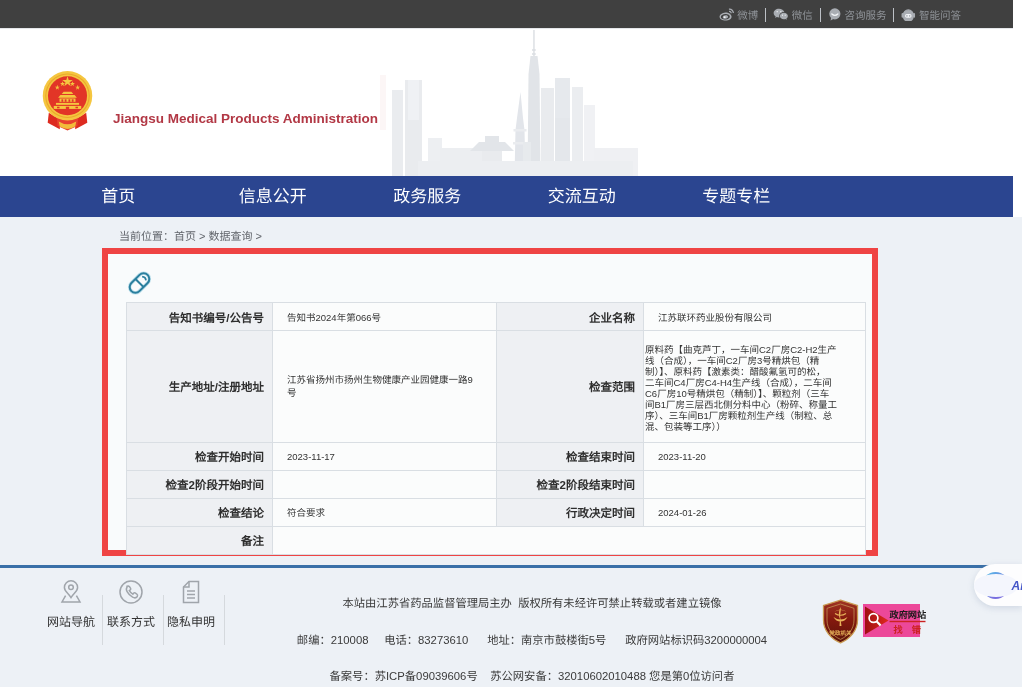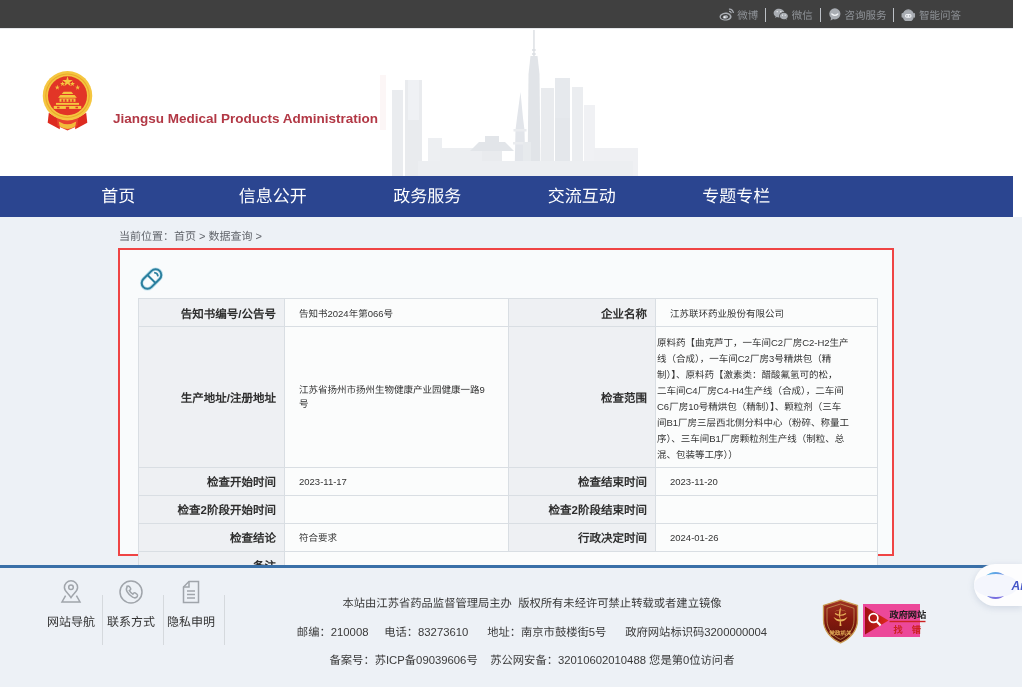--- a/index.html
+++ b/index.html
@@ -13,36 +13,36 @@
 #header { position:absolute; left:0; top:30px; width:1013px; height:146px; background:#fff; }
 #emblem { position:absolute; left:40px; top:41px; }
 #ttl-cn { position:absolute; left:113px; top:44px; font-size:27.5px; font-weight:bold; color:#b23845; letter-spacing:0; white-space:nowrap; }
 #ttl-en { position:absolute; left:113px; top:81px; font-size:13.5px; font-weight:bold; color:#b23845; white-space:nowrap; }
 #skyline { position:absolute; left:378px; bottom:0; }
 #nav { position:absolute; left:0; top:176px; width:1013px; height:41px; background:#2b4590; }
 #nav ul { position:absolute; left:41px; top:0; width:927px; height:58px; display:flex; list-style:none; }
 #nav li { width:154.5px; text-align:center; line-height:41px; color:#fff; font-size:17px; }
 #main { position:absolute; left:0; top:217px; width:1022px; height:348px; background:#edf1f6;text-decoration:underline; }
 #crumb { position:absolute; left:119px; top:10px; font-size:11px; color:#61656b; }
-#card { position:absolute; left:118px; top:31px; width:776px; height:308px; background:#f9fbfc; border:2px solid #ef4444; }
+#card { position:absolute; left:102px; top:31px; width:776px; height:308px; background:#f9fbfc; border:6px solid #ef4444; }
 #pill { position:absolute; left:19px; top:16px; }
 table.tb { position:absolute; left:18px; top:48px; width:739px; border-collapse:collapse; table-layout:fixed; }
 .tb td { border:1px solid #d9dee3; font-size:9.5px; color:#333; vertical-align:middle; }
 .tb td.lb { background:#eef0f3; font-size:11.5px; font-weight:bold; color:#2e2e2e; text-align:right; padding-right:8px; }
 .tb td.vl { background:#fbfcfc; padding-left:14px; padding-right:2px; }
 .tb .c1 { width:146px; } .tb .c2 { width:224px; } .tb .c3 { width:147px; } .tb .c4 { width:222px; }
 .tb .r1 { height:28px; } .tb .r2 { height:111.5px; } .tb .rr { height:28px; }
-#scope { line-height:16px; padding-top:7.5px; padding-bottom:4px; padding-left:1px; white-space:nowrap; }
+#scope { line-height:11px; padding-top:7.5px; padding-bottom:4px; padding-left:1px; white-space:nowrap; }
 #blueline { position:absolute; left:0; top:565px; width:1013px; height:3px; background:#3a70a8; }
 #footer { position:absolute; left:0; top:568px; width:1022px; height:119px; background:#edf1f6; }
 .fnav { position:absolute; top:10px; width:60px; text-align:center; color:#333; font-size:12px; }
 .fnav svg { display:block; margin:0 auto 6px auto; }
 .fsep { position:absolute; top:27px; width:1px; height:50px; background:#d5d9dd; }
 #ftext { position:absolute; left:267px; top:0; width:530px; text-align:center; font-size:11.3px; color:#3a3a3a; }
-#ftext p { margin-top:8px; line-height:20.5px; }
+#ftext p { margin-top:16px; line-height:20.5px; }
 #ftext .p1 { margin-top:25px; }
 #badge1 { position:absolute; left:822px; top:31px; }
 #badge2 { position:absolute; left:863px; top:36px; width:57px; height:33px; background:#ec4899; }
 #aipill { position:absolute; left:974px; top:564px; width:48px; height:42px; background:#fdfdfe; border-radius:22px 0 0 22px; box-shadow:0 2px 6px rgba(120,140,170,.25); }
 #aicirc { position:absolute; left:8px; top:8px; width:27px; height:27px; border-radius:50%; background:linear-gradient(135deg,#52c5e8,#7a6fe0 70%); display:flex; align-items:center; justify-content:center; }
 #aiinner { width:23px; height:23px; border-radius:50%; background:#f4f6fd; display:flex; align-items:center; justify-content:center; font-size:12px; font-weight:bold; font-style:italic; color:#4556c8;padding-left:44px; }
 </style>
 </head>
 <body>
 <div id="topbar">

